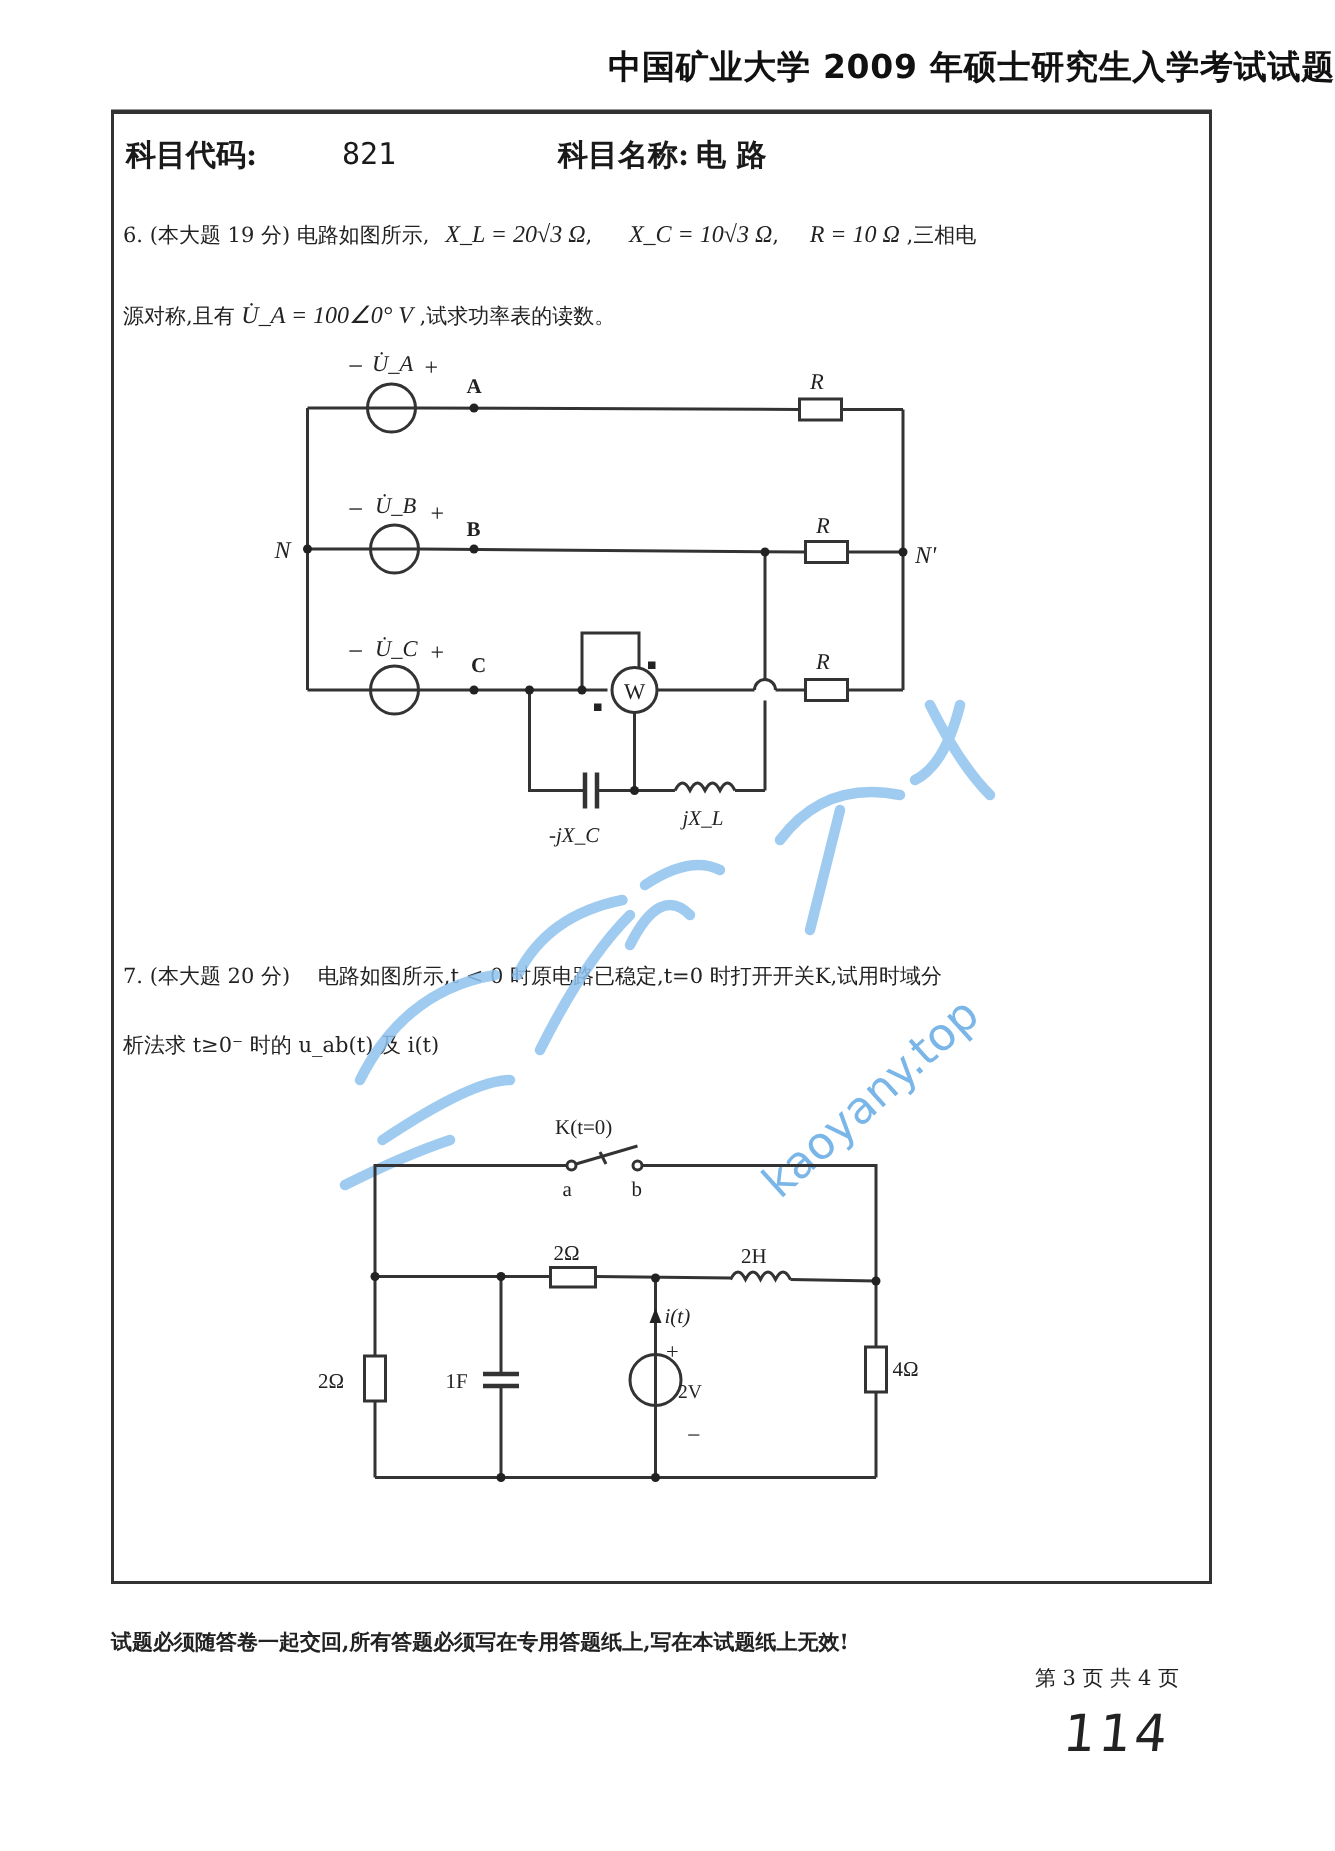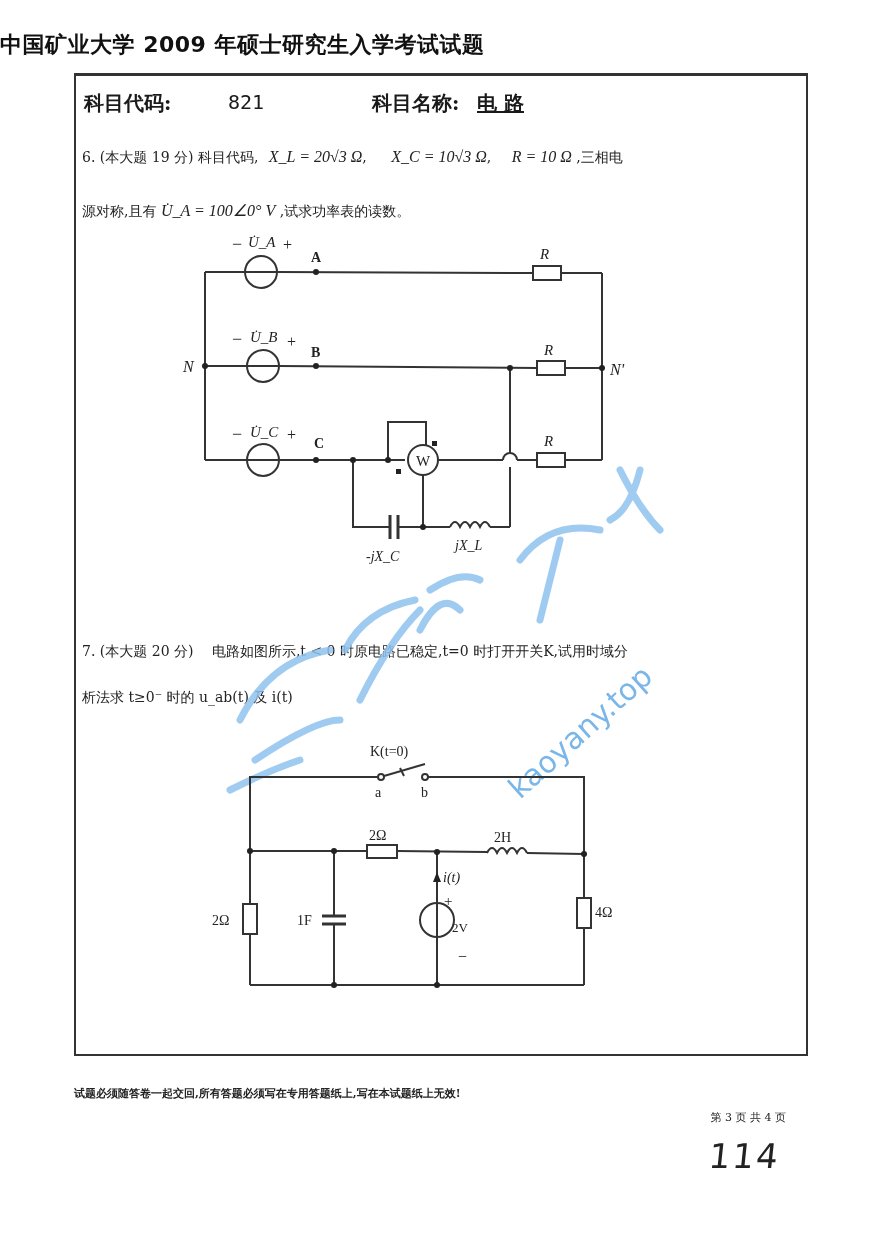--- a/index.html
+++ b/index.html
@@ -1,48 +1,48 @@
 <!DOCTYPE html>
 <html><head>
 <meta charset="utf-8">
 <style>
   html, body { margin: 0; padding: 0; background: #ffffff; }
   body { width: 890px; height: 1234px; position: relative; overflow: hidden;
          font-family: "DejaVu Serif", "Liberation Serif", serif; color: #1a1a1a; }
   .abs { position: absolute; }
-  .title { left: 0; width: 890px; top: 30px; text-align: left; font-family: "DejaVu Sans", sans-serif;
+  .title { left: 0; width: 890px; top: 30px; text-align: right; font-family: "DejaVu Sans", sans-serif;
            font-weight: bold; font-size: 22px; letter-spacing: 0.5px; color: #111; }
   .exam-box { left: 74px; top: 73px; width: 730px; height: 978px; border: 2px solid #333;
               border-top-width: 3px; box-sizing: content-box; }
   .hdr { top: 90px; font-size: 20px; font-weight: bold; font-family: "DejaVu Serif", serif; }
   .q-text { font-size: 14px; line-height: 18px; color: #222; }
   .math { font-style: italic; font-family: "Liberation Serif", serif; font-size: 16px; text-align: right; }
-  .footer { font-size: 11px; color: #222; font-weight: bold; }
+  .footer { font-size: 14px; color: #222; font-weight: bold; }
   svg text { font-family: "Liberation Serif", serif; fill: #222; }
   .wm { fill: none; stroke: #8fc3ee; stroke-width: 7; stroke-linecap: round; opacity: 0.85; }
   .wm-text { font-family: "DejaVu Sans", sans-serif; fill: #7ab6e8; }
   .handnum { right: 110px; top: 1136px; font-family: "DejaVu Sans", sans-serif; font-size: 34px;
              color: #222; letter-spacing: 2px; transform: skewX(-6deg); }
 </style>
 </head>
 <body>
 
 <div class="abs title">中国矿业大学 2009 年硕士研究生入学考试试题</div>
 
 <div class="abs exam-box"></div>
 
 <div class="abs hdr" style="left:84px;">科目代码:</div>
 <div class="abs hdr" style="left:228px;font-family:'DejaVu Sans Mono',monospace;font-weight:normal;">821</div>
 <div class="abs hdr" style="left:372px;">科目名称:</div>
-<div class="abs hdr" style="left:477px;text-decoration:underline;">电 路</div>
+<div class="abs hdr" style="left:464px;">电 路</div>
 
 <div class="abs q-text" style="left:82px;top:148px;width:720px;white-space:nowrap;">
   <span>6.</span>
   <span>(本大题 19 分)</span>
-  <span>科目代码,</span>
+  <span>电路如图所示,</span>
   <span class="math" style="margin-left:6px;">X_L = 20√3 Ω</span>,
   <span class="math" style="margin-left:20px;">X_C = 10√3 Ω</span>,
   <span class="math" style="margin-left:16px;">R = 10 Ω</span>
   <span>,三相电</span>
 </div>
 <div class="abs q-text" style="left:82px;top:202px;white-space:nowrap;">
   <span>源对称,且有</span>
   <span class="math">U̇_A = 100∠0° V</span>
   <span>,试求功率表的读数。</span>
 </div>

